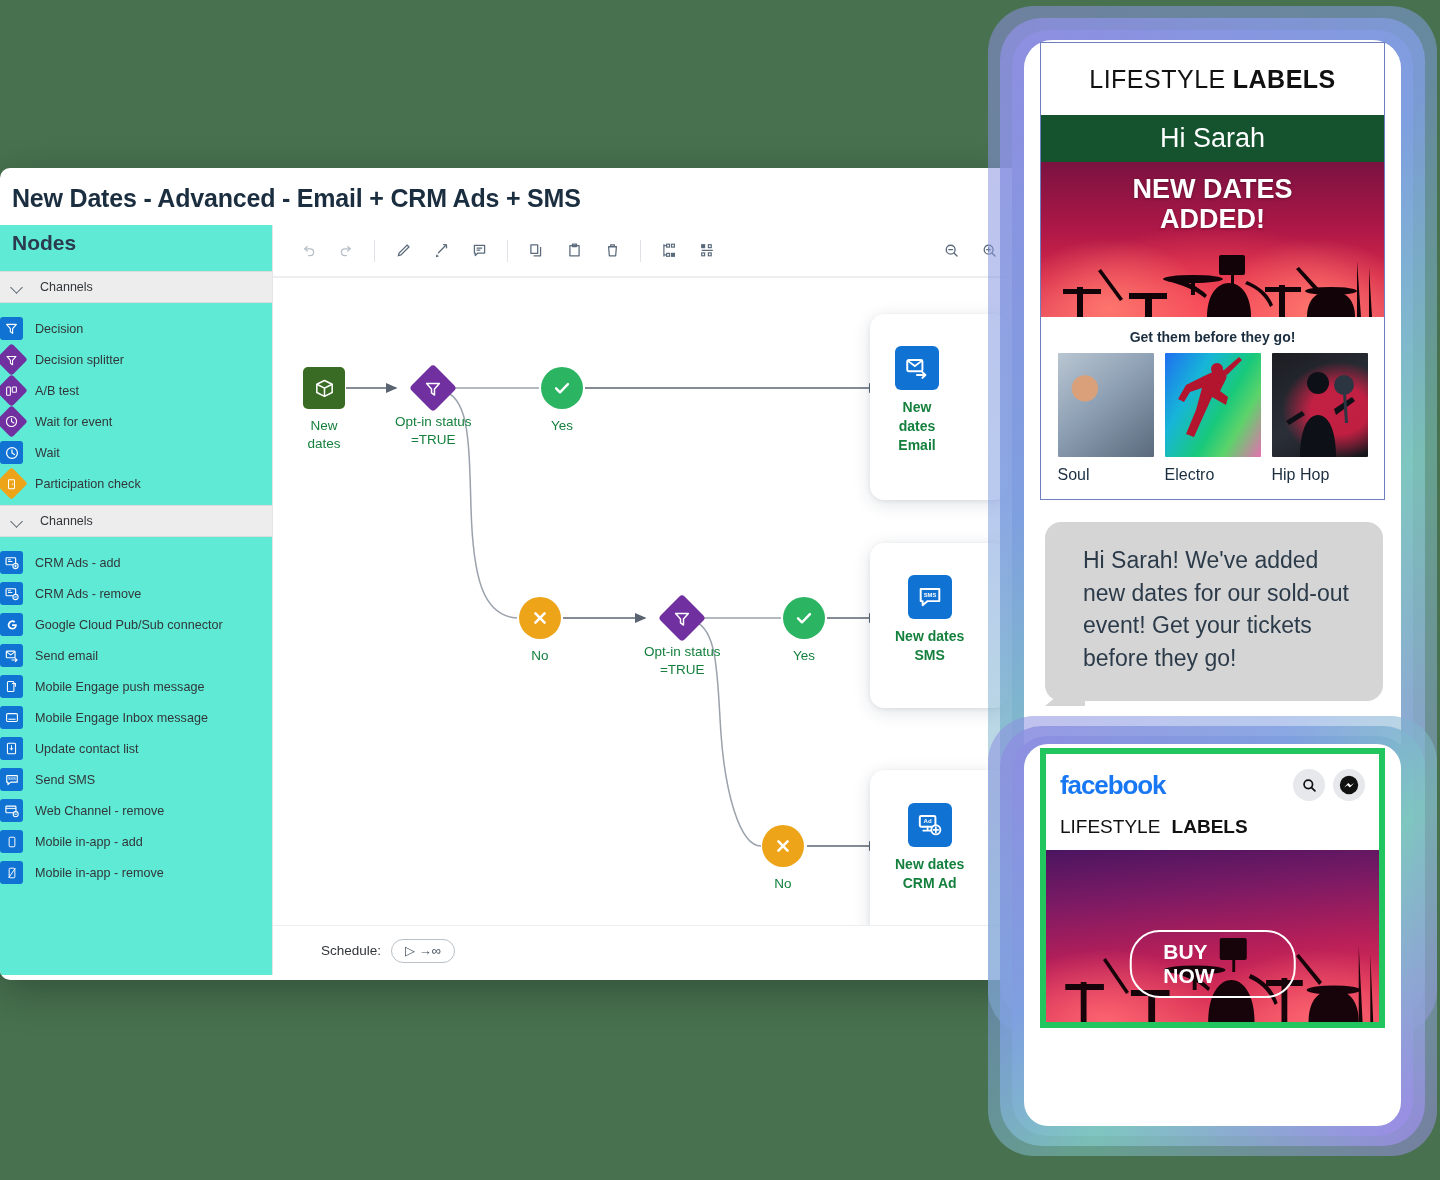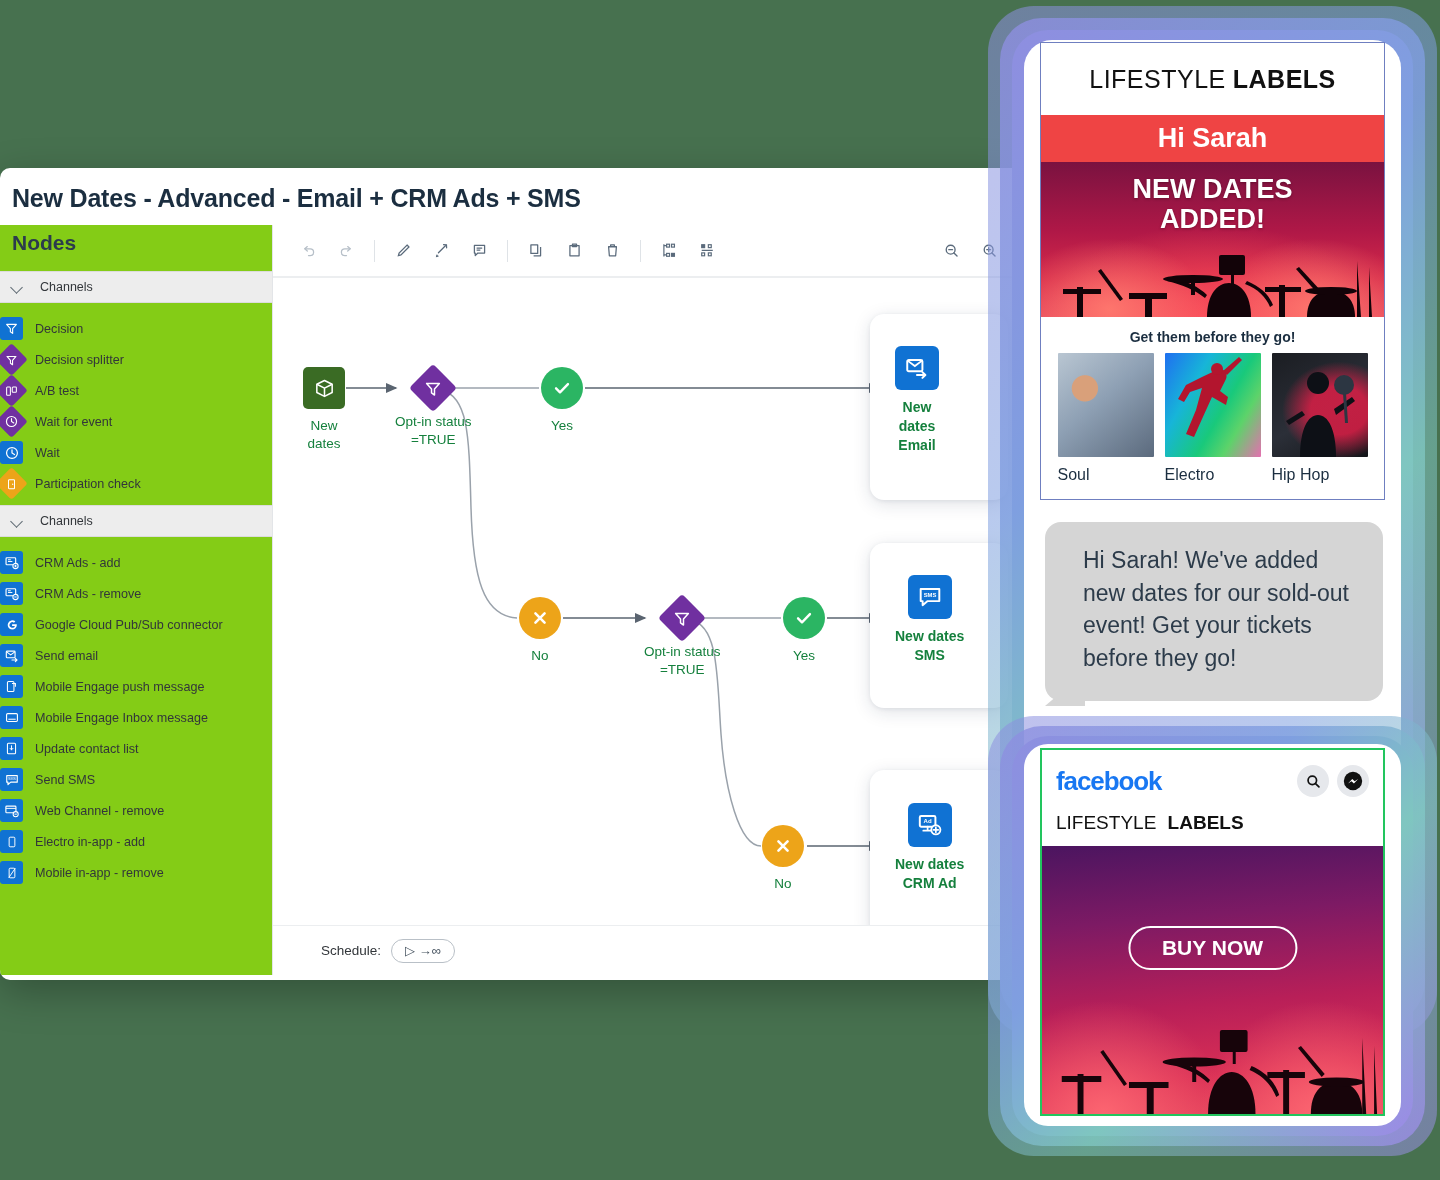--- a/index.html
+++ b/index.html
@@ -19,21 +19,21 @@
     overflow:hidden;
   }
   .app-title {
     font-size:25px; font-weight:bold; color:#1b2e40;
     padding:16px 0 12px 12px; letter-spacing:-.2px;
     white-space:nowrap;
   }
   .app-body { display:flex; height:calc(100% - 62px); position:relative; }
 
   
-  .sidebar { width:273px; flex:0 0 273px; background:#84cc16; border-right:1px solid #e3e5e8; }
+  .sidebar { width:273px; flex:0 0 273px; background:#5eead4; border-right:1px solid #e3e5e8; }
   .sidebar-head { font-size:21px; font-weight:bold; color:#2b3b4d; padding:6px 0 16px 12px; }
   .group-header {
     background:#ededed; border-top:1px solid #dcdcdc; border-bottom:1px solid #dcdcdc;
     height:32px; display:flex; align-items:center; gap:16px; padding-left:10px;
     font-size:12.5px; color:#32363a;
   }
   .chev { width:14px; height:14px; position:relative; flex:0 0 14px; }
   .chev:before{
     content:""; position:absolute; left:2px; top:3px; width:8px; height:8px;
     border-right:1.6px solid #5b6770; border-bottom:1.6px solid #5b6770;
@@ -113,22 +113,22 @@
   .device {
     position:absolute; background:#fff; overflow:hidden;
   }
 
   
   .email-card { left:1040px; top:42px; width:345px; height:458px; border:1px solid #6f7fc0; }
   .brand-bar { height:72px; display:flex; align-items:center; justify-content:center;
      font-size:25px; color:#111; letter-spacing:.5px; }
   .brand-bar .thin { font-weight:300; }
   .brand-bar .fat { font-weight:bold; margin-left:7px; }
-  .hi-bar { height:47px; background:#ef4444; color:#fff; display:flex; align-items:center;
-     justify-content:center; font-size:27px; font-weight:700; }
+  .hi-bar { height:47px; background:#14532d; color:#fff; display:flex; align-items:center;
+     justify-content:center; font-size:27px; font-weight:400; }
   .hero {
     height:155px; position:relative; overflow:hidden;
     background:
       radial-gradient(ellipse 45% 70% at 20% 95%, rgba(255,120,110,.95), transparent 65%),
       radial-gradient(ellipse 45% 70% at 80% 95%, rgba(255,120,110,.95), transparent 65%),
       radial-gradient(ellipse 70% 85% at 50% 100%, rgba(255,80,90,.8), transparent 70%),
       linear-gradient(180deg,#7a1240 0%, #b01847 45%, #d52a4a 75%, #e8495c 100%);
   }
   .hero-title {
     position:absolute; top:12px; left:0; right:0; text-align:center; color:#fff;
@@ -151,21 +151,21 @@
   
   .sms-bubble {
     position:absolute; left:1045px; top:522px; width:338px;
     background:#d5d5d5; border-radius:16px; padding:22px 24px 26px 38px;
     font-size:23px; line-height:1.42; color:#2c3b4a; font-weight:300;
   }
   .sms-tail { position:absolute; left:1045px; top:672px; width:40px; height:34px;
     background:#d5d5d5; clip-path:polygon(0 100%, 100% 0, 100% 100%); }
 
   
-  .fb-card { left:1040px; top:748px; width:345px; height:368px; border:2px solid #22c55e; }
+  .fb-card { left:1040px; top:748px; width:345px; height:280px; border:6px solid #22c55e; }
   .fb-top { height:62px; display:flex; align-items:center; padding:0 14px; gap:8px;
     border-bottom:0; }
   .fb-logo { font-size:26px; font-weight:bold; color:#1877f2; letter-spacing:-1.1px; }
   .fb-spacer{ flex:1; }
   .fb-round { width:32px; height:32px; border-radius:50%; background:#e6e8ec;
     display:flex; align-items:center; justify-content:center; }
   .fb-brand { font-size:19px; color:#111; padding:0 14px 12px; }
   .fb-brand .thin{ font-weight:300; } .fb-brand .fat{ font-weight:bold; margin-left:6px; }
   .fb-hero { position:relative; height:auto; flex:1; overflow:hidden;
     background:
@@ -357,21 +357,21 @@
           </span>
           <span>Web Channel - remove</span>
         </div>
 
         <div class="node-item">
           <span class="ic sq">
             <svg width="12" height="12" viewBox="0 0 16 16">
                 <rect x="4.2" y="1.6" width="7.6" height="12.8" rx="1.3" fill="none" stroke="#fff" stroke-width="1.3"></rect>
               </svg>
           </span>
-          <span>Electro in-app - add</span>
+          <span>Mobile in-app - add</span>
         </div>
 
         <div class="node-item">
           <span class="ic sq">
             <svg width="12" height="12" viewBox="0 0 16 16">
                 <rect x="4.2" y="1.6" width="7.6" height="12.8" rx="1.3" fill="none" stroke="#fff" stroke-width="1.3"></rect>
                 <path d="M3.6 14.4L12.4 1.6" stroke="#fff" stroke-width="1.3"></path>
               </svg>
           </span>
           <span>Mobile in-app - remove</span>

